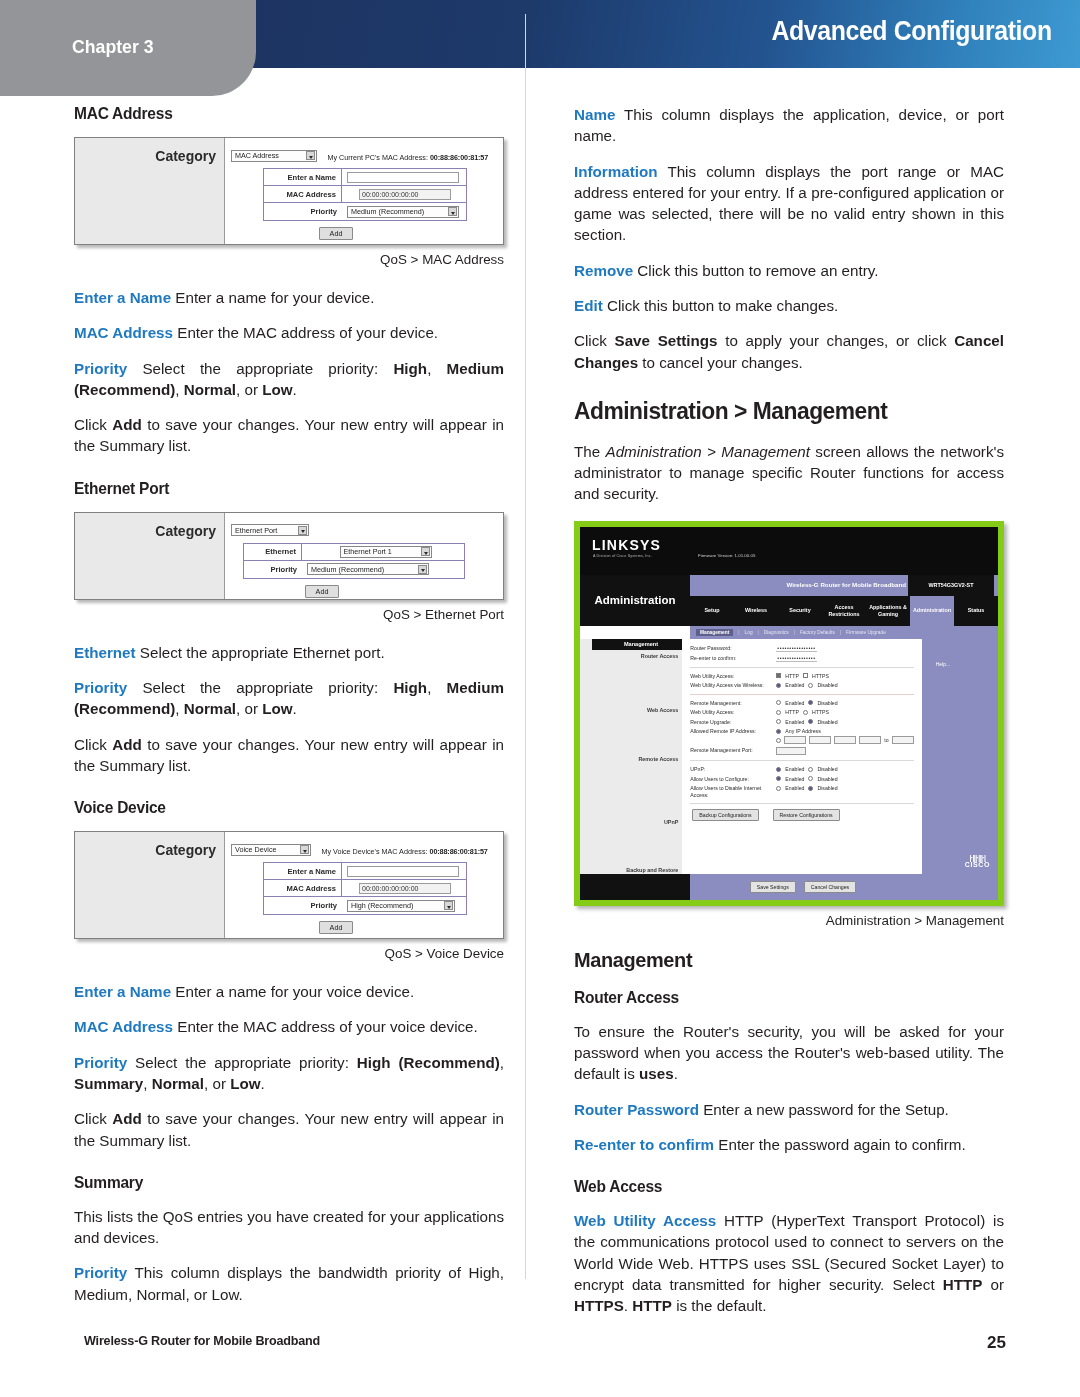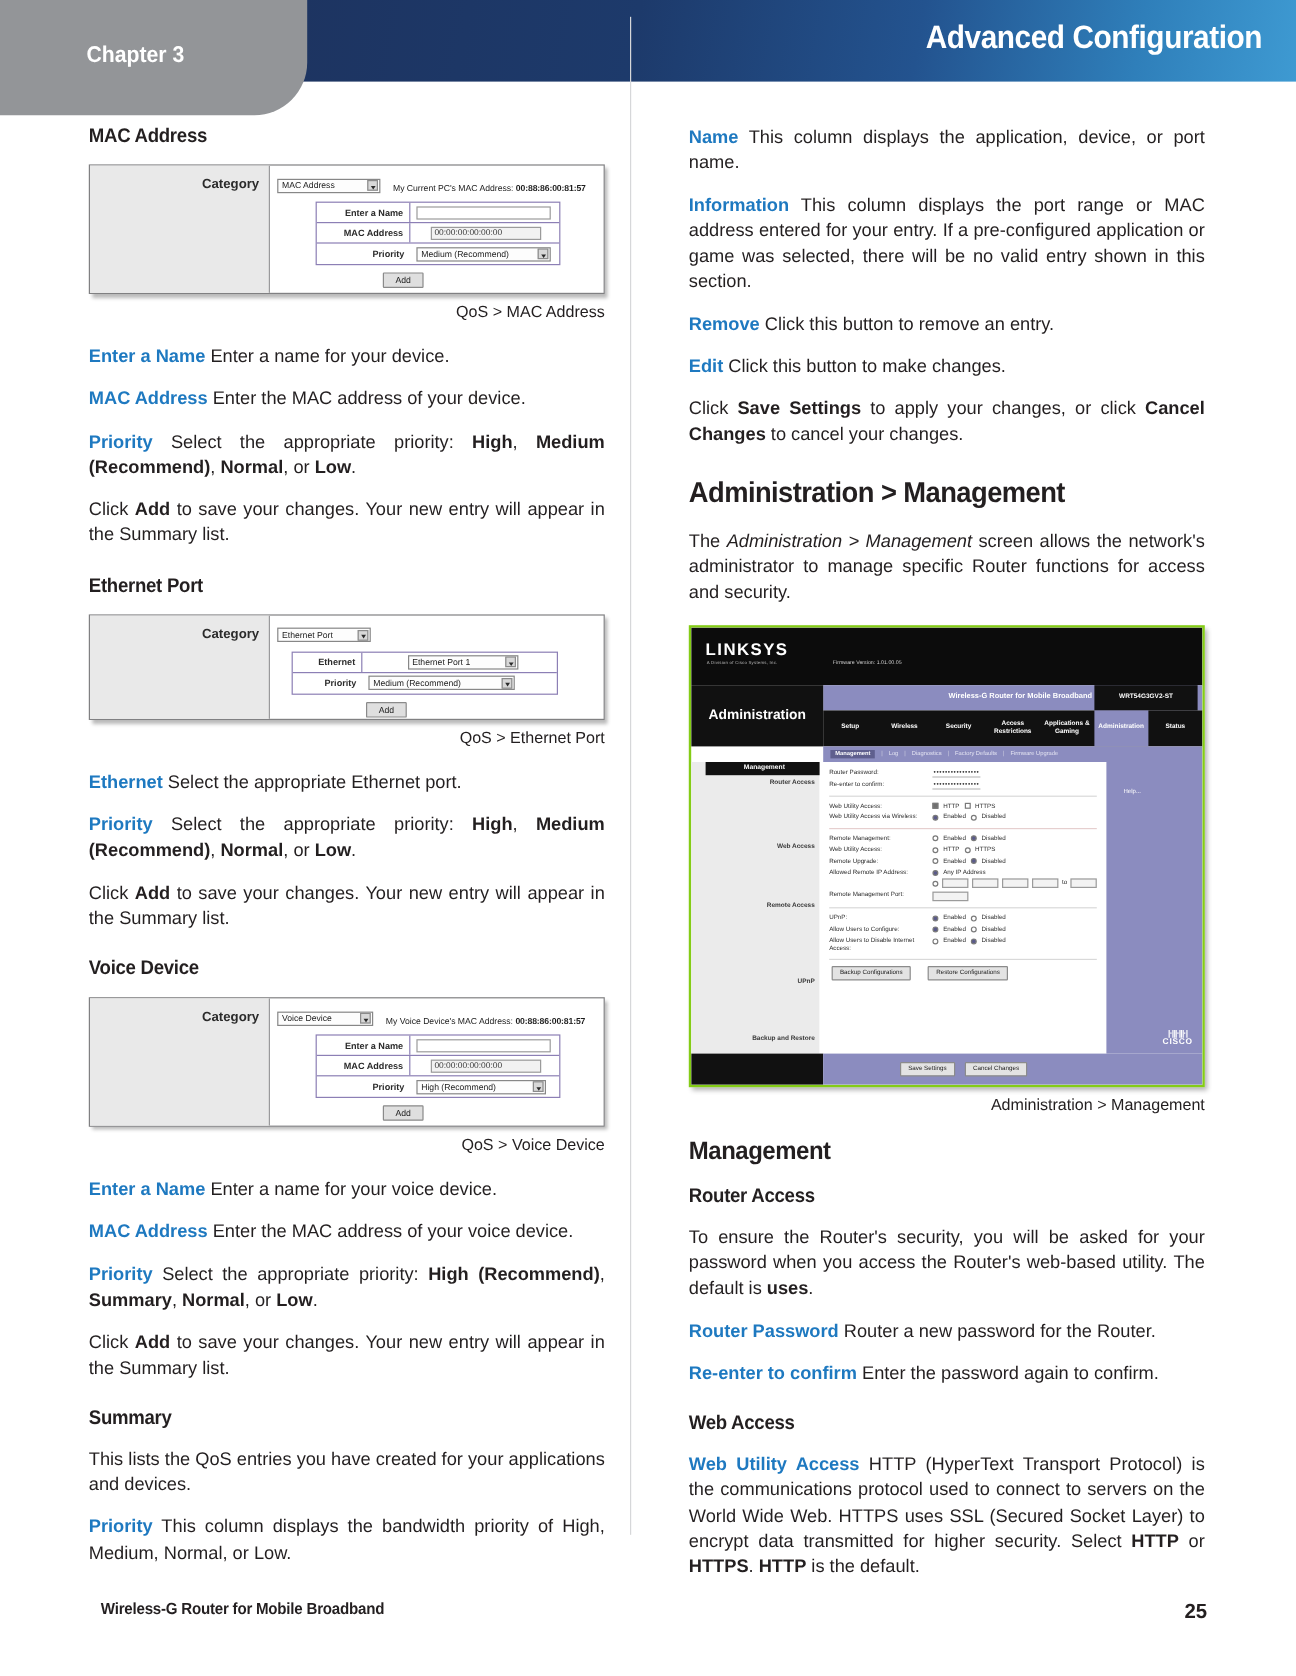--- a/index.html
+++ b/index.html
@@ -80,21 +80,21 @@
     margin:0 0 2px 0;
   }
   .shot-inner { display:flex; height:100%; }
   .shot-left {
     background:#e9e9e9; border-right:1px solid #9a9a9c;
     flex:0 0 150px; position:relative;
   }
   .shot-right { flex:1; position:relative; padding:8px 6px 6px 6px; }
   .cat-label {
     position:absolute; right:8px; top:10px;
-    font-size:11px; font-weight:bold; color:#2b2b2b;
+    font-size:14px; font-weight:bold; color:#2b2b2b;
   }
 
   .mini-select {
     display:inline-flex; align-items:center; justify-content:space-between;
     border:1px solid #878787; background:#fdfdfd; height:12px;
     font-size:7.2px; color:#1c1c1c; padding:0 1px 0 3px; vertical-align:middle;
   }
   .mini-select .arrow {
     width:9px; height:9px; margin-left:3px; background:#d8d8d8;
     border:1px solid #8b8b8b; position:relative; flex:0 0 auto;
@@ -126,21 +126,21 @@
   .add-btn {
     margin:6px 0 0 88px; width:34px; height:13px;
     border:1px solid #8a8a8a; background:#dfdfdf; border-radius:1px;
     font-size:7.2px; display:flex; align-items:center; justify-content:center;
     color:#1c1c1c;
   }
 
   
   .admin-shot {
     position:relative; width:430px; height:385px;
-    border:2px solid #84cc16; background:#ffffff;
+    border:6px solid #84cc16; background:#ffffff;
     box-shadow:3px 3px 4px rgba(0,0,0,.3);
     overflow:hidden; font-size:5px;
   }
   .adm-top { height:48px; background:#0c0c0c; position:relative; }
   .adm-logo {
     position:absolute; left:12px; top:10px; color:#fff;
     font-size:14px; font-weight:bold; letter-spacing:1.2px;
   }
   .adm-logo-sub {
     position:absolute; left:13px; top:27px; color:#b9b9b9; font-size:3.6px;
@@ -677,21 +677,21 @@
     <h3 class="mgmt" style="margin-top:14px;">Management</h3>
 
     <h3 class="sub">Router Access</h3>
 
     <p class="body">
       <span>To ensure the Router's security, you will be asked for your password when you access the Router's web-based utility. The default is </span><span class="b">uses</span><span>.</span>
     </p>
 
     <p class="body">
       <span class="term">Router Password</span>
-      <span>Router a new password for the Router.</span>
+      <span>Enter a new password for the Setup.</span>
     </p>
 
     <p class="body">
       <span class="term">Re-enter to confirm</span>
       <span>Enter the password again to confirm.</span>
     </p>
 
     <h3 class="sub" style="margin-top:22px;">Web Access</h3>
 
     <p class="body">

